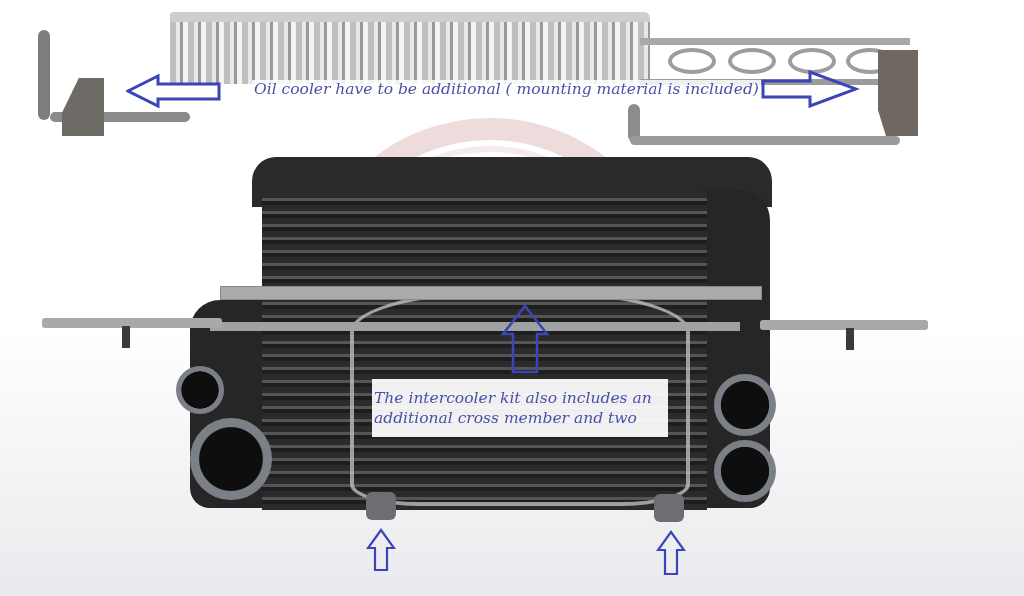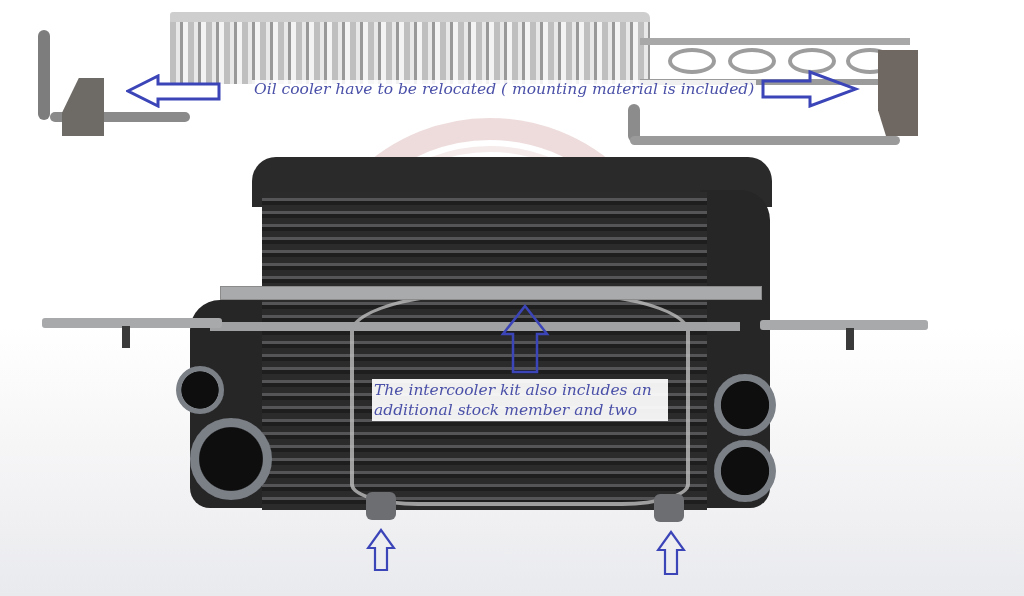--- a/index.html
+++ b/index.html
@@ -35,21 +35,21 @@
   .brace{left:210px;top:322px;width:530px;height:9px;background:#a0a1a3;}
   .bracket-l{left:42px;top:318px;width:180px;height:10px;background:#a8a9ab;transform:skewY(0deg);border-radius:3px;}
   .bracket-r{left:760px;top:320px;width:168px;height:10px;background:#a8a9ab;border-radius:3px;}
   .stud{width:8px;height:22px;background:#3a3a3a;}
   .foot{width:30px;height:28px;border-radius:6px;background:#6c6e72;}
   .fan-frame{left:350px;top:288px;width:340px;height:218px;border:4px solid rgba(190,190,190,.8);border-radius:50% 50% 20% 20%/20% 20% 10% 10%;box-sizing:border-box;}
   
   .arrow svg{display:block;}
   .note-top{left:252px;top:80px;font-style:italic;font-size:15.5px;color:#4a50a8;white-space:nowrap;background:rgba(255,255,255,.85);padding:0 2px;}
   .note-mid{left:372px;top:379px;width:296px;background:rgba(255,255,255,.93);
-    font-style:italic;font-size:15.5px;line-height:20px;color:#4a50a8;padding:1px 2px;box-sizing:border-box;}
+    font-style:italic;font-size:15.5px;line-height:20px;color:#4a50a8;padding:9px 2px;box-sizing:border-box;}
 </style>
 </head>
 <body>
 
 <div class="abs wm-ring"></div>
 <div class="abs wm-ring2"></div>
 
 <div>
   <div class="abs pipe-l"></div>
   <div class="abs pipe-l2"></div>
@@ -104,18 +104,18 @@
   <svg width="30" height="44" viewBox="0 0 30 44">
       <polygon points="15,2 28,20 21,20 21,42 9,42 9,20 2,20" fill="none" stroke="#3b45b8" stroke-width="2.2"></polygon>
     </svg>
 </div>
 <div class="abs arrow" style="left:656px;top:530px;">
   <svg width="30" height="46" viewBox="0 0 30 46">
       <polygon points="15,2 28,20 21,20 21,44 9,44 9,20 2,20" fill="none" stroke="#3b45b8" stroke-width="2.2"></polygon>
     </svg>
 </div>
 
-<div class="abs note-top">Oil cooler have to be relocated ( mounting material is included)</div>
+<div class="abs note-top">Oil cooler have to be additional ( mounting material is included)</div>
 
 <div class="abs note-mid">
   <div>The intercooler kit also includes an</div>
-  <div>additional stock member and two</div>
+  <div>additional cross member and two</div>
 </div>
 
 </body></html>

